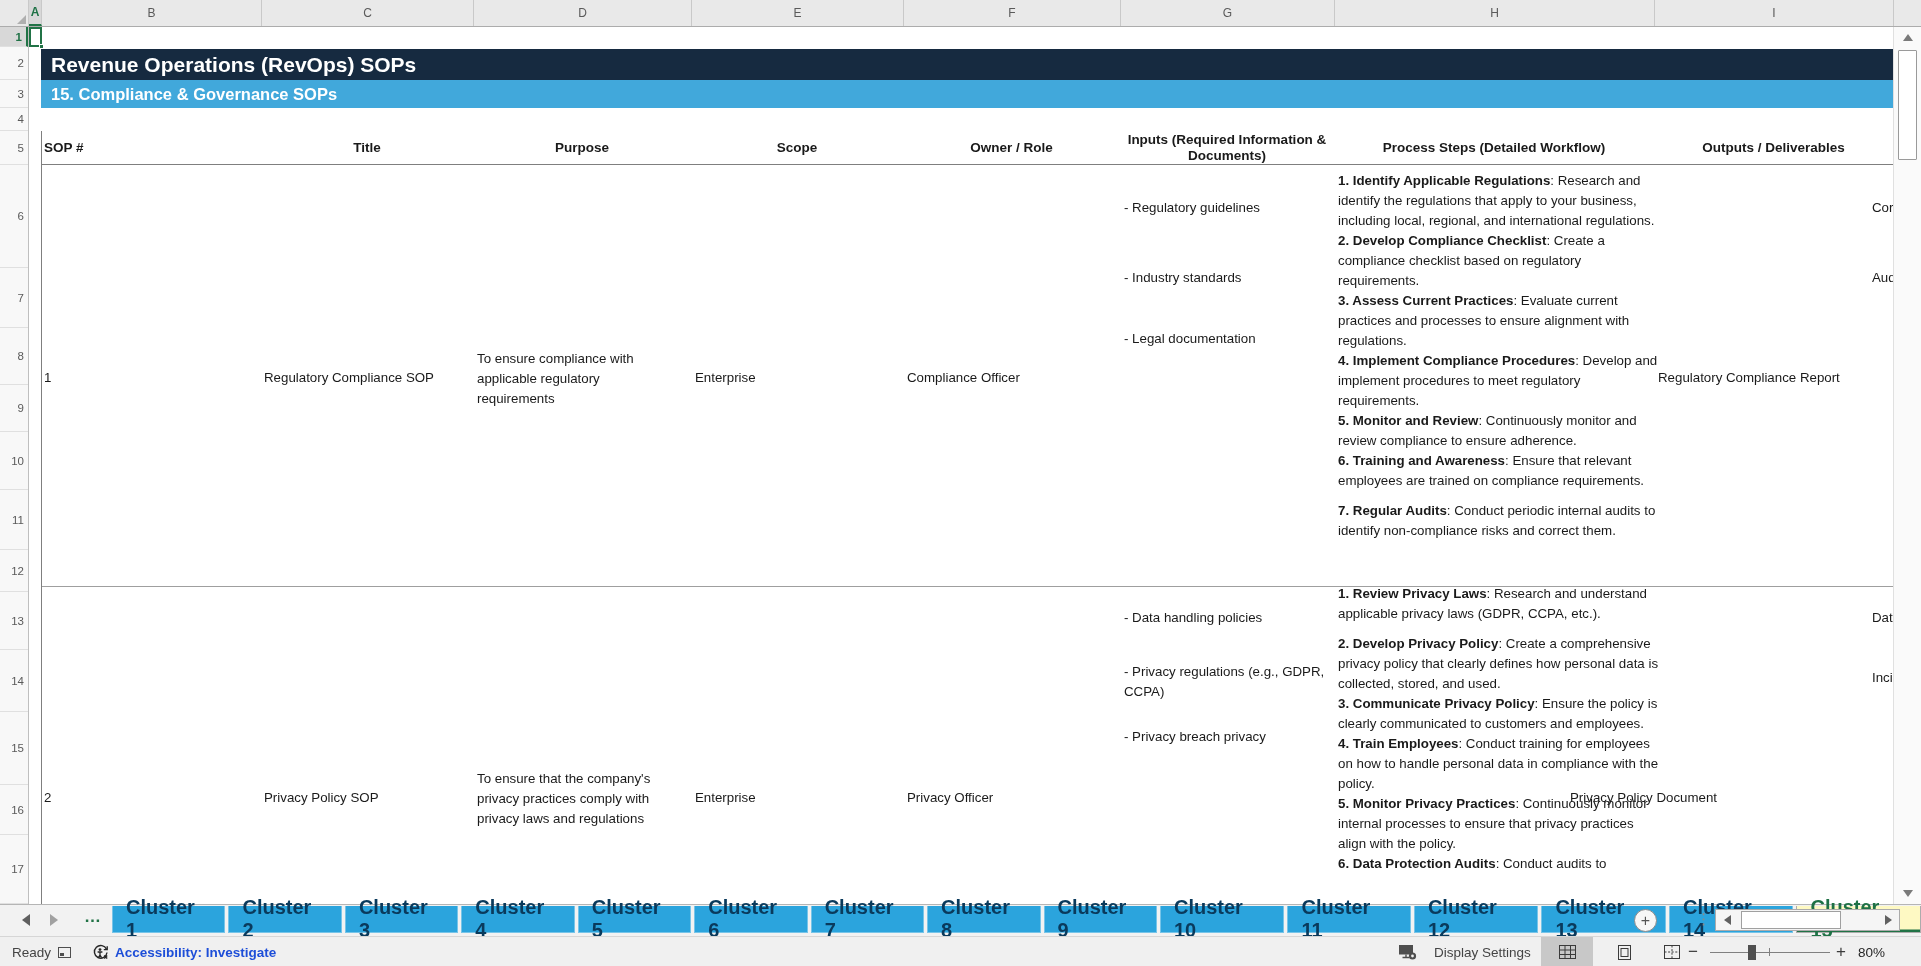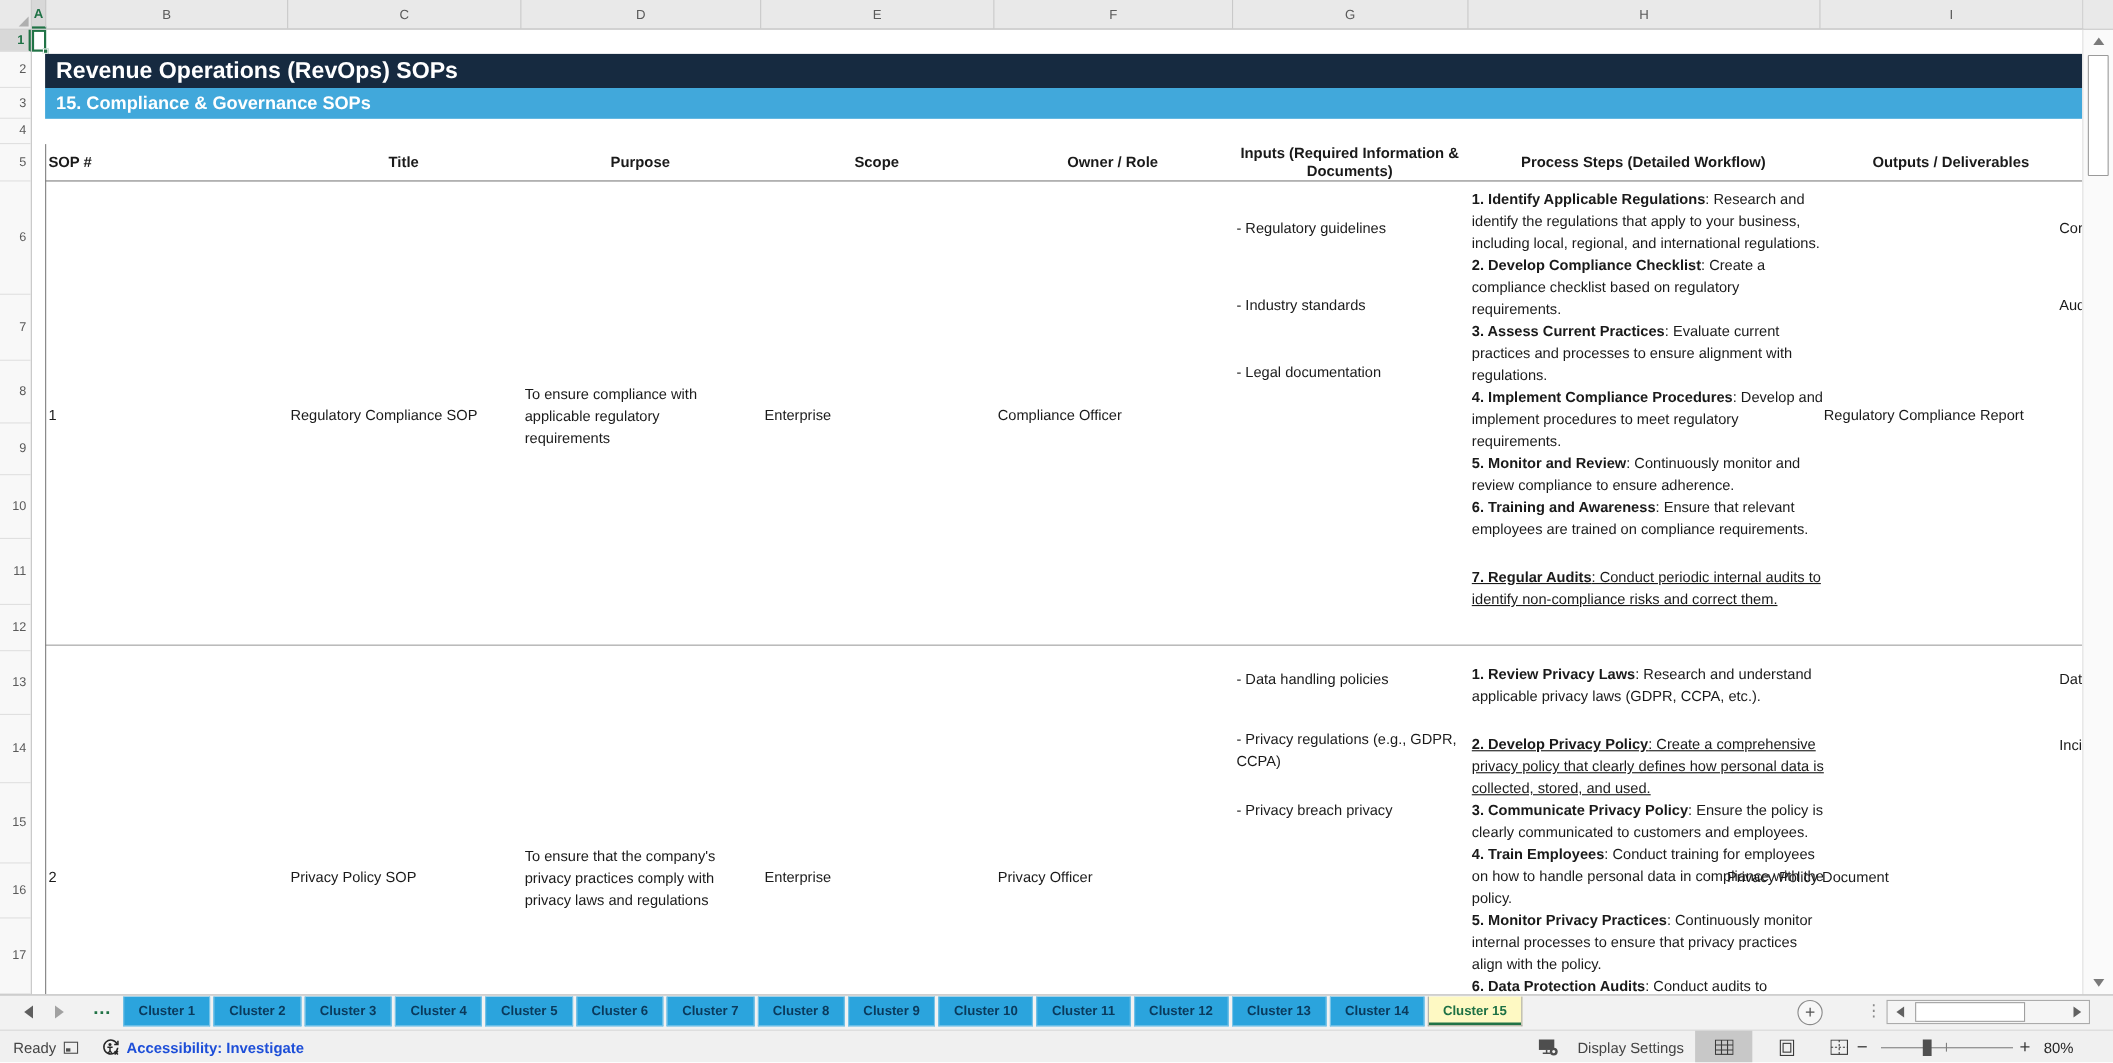--- a/index.html
+++ b/index.html
@@ -42,21 +42,21 @@
                   display:flex; align-items:center; padding-left:10px; }
   .hcell { position:absolute; top:104px; height:34px; display:flex; align-items:center;
            justify-content:center; text-align:center; font-weight:bold; font-size:13.5px;
            line-height:16px; }
   .hcell.left { justify-content:flex-start; text-align:left; padding-left:3px; }
   .hline { position:absolute; background:#7F7F7F; }
   .cellText { position:absolute; line-height:20px; white-space:nowrap; cursor:cell; }
   .preline { white-space:pre-line; }
   .steps { position:absolute; width:322px; }
   .steps p { line-height:20px; margin:0; }
-  .steps p.gap { margin-top:24px;text-decoration:underline; }
+  .steps p.gap { margin-top:10px; }
   .inp-item { position:absolute; line-height:20px; white-space:pre-line; width:212px; cursor:cell; }
   .clip-item { position:absolute; line-height:20px; white-space:nowrap; cursor:cell; }
 
   
   .v-scroll { position:absolute; left:1893px; top:27px; width:28px; height:877px;
               background:#FAFAFA; border-left:1px solid #E0E0E0; }
   .v-arrow { position:absolute; left:0; width:28px; height:21px; display:flex;
              align-items:center; justify-content:center; cursor:pointer; }
   .tri-up { width:0; height:0; border-left:5px solid transparent; border-right:5px solid transparent;
             border-bottom:7px solid #7A7A7A; }
@@ -70,21 +70,21 @@
              background:#F2F2F2; border-top:1px solid #B5B5B5; }
   .nav-arrow { position:absolute; top:9px; width:0; height:0; cursor:pointer; }
   .nav-left { left:22px; border-top:6px solid transparent; border-bottom:6px solid transparent;
               border-right:8px solid #5F5F5F; }
   .nav-right { left:50px; border-top:6px solid transparent; border-bottom:6px solid transparent;
                border-left:8px solid #5F5F5F; opacity:.55; }
   .tab-ellipsis { position:absolute; left:84px; top:2px; color:#217346; font-size:17px;
                   font-weight:bold; cursor:pointer; }
   .tabs-row { position:absolute; left:112px; top:1px; display:flex; gap:3px; height:27px; }
   .tab { height:27px; display:flex; align-items:center; padding:0 13px; background:#2BA4DD;
-         color:#0A3A5C; font-weight:600; font-size:12px; cursor:pointer; border:1px solid #77C4E8;
+         color:#0A3A5C; font-weight:600; font-size:20px; cursor:pointer; border:1px solid #77C4E8;
          border-top:none; }
   .tab.active { background:#fef9c3; color:#1E7145; font-weight:bold; border:1px solid #ACACAC;
                 border-top:none; box-shadow:inset 0 -2.5px 0 #217346; }
   .add-sheet { position:absolute; left:1634px; top:4px; width:23px; height:23px; border:1.5px solid #8A8A8A;
                border-radius:50%; color:#555; display:flex; align-items:center; justify-content:center;
                font-size:16px; cursor:pointer; background:#F7F7F7; }
   .v-dots { position:absolute; left:1696px; top:5px; color:#8A8A8A; font-size:15px; cursor:pointer; letter-spacing:0; }
   .h-scroll { position:absolute; left:1715px; top:4px; width:185px; height:22px;
               background:#F5F5F5; border:1px solid #ABABAB; display:flex; align-items:center; }
   .h-arrow { width:22px; height:100%; display:flex; align-items:center; justify-content:center; cursor:pointer; }
@@ -212,21 +212,21 @@
       <div class="cellText" style="left: 235px; top: 761px;">Privacy Policy SOP</div>
       <div class="cellText preline" style="left: 448px; top: 742px; width: 210px; white-space: pre-line;">To ensure that the company's
 privacy practices comply with
 privacy laws and regulations</div>
       <div class="cellText" style="left: 666px; top: 761px;">Enterprise</div>
       <div class="cellText" style="left: 878px; top: 761px;">Privacy Officer</div>
       <div class="inp-item" style="left: 1095px; top: 581px;">- Data handling policies</div>
       <div class="inp-item" style="left: 1095px; top: 635px;">- Privacy regulations (e.g., GDPR,
 CCPA)</div>
       <div class="inp-item" style="left: 1095px; top: 700px;">- Privacy breach privacy</div>
-      <div class="steps" style="left: 1309px; top: 576px;">
+      <div class="steps" style="left: 1309px; top: 557px;">
         <p><b>1. Review Privacy Laws</b><span>: Research and understand applicable privacy laws (GDPR, CCPA, etc.).</span></p>
         <p class="gap"><b>2. Develop Privacy Policy</b><span>: Create a comprehensive privacy policy that clearly defines how personal data is collected, stored, and used.</span></p>
         <p><b>3. Communicate Privacy Policy</b><span>: Ensure the policy is clearly communicated to customers and employees.</span></p>
         <p><b>4. Train Employees</b><span>: Conduct training for employees on how to handle personal data in compliance with the policy.</span></p>
         <p><b>5. Monitor Privacy Practices</b><span>: Continuously monitor internal processes to ensure that privacy practices align with the policy.</span></p>
         <p><b>6. Data Protection Audits</b><span>: Conduct audits to</span></p>
       </div>
       <div class="cellText" style="left: 1541px; top: 761px;">Privacy Policy Document</div>
       <div class="clip-item" style="left: 1843px; top: 581px;">Dat</div>
       <div class="clip-item" style="left: 1843px; top: 641px;">Inci</div>

